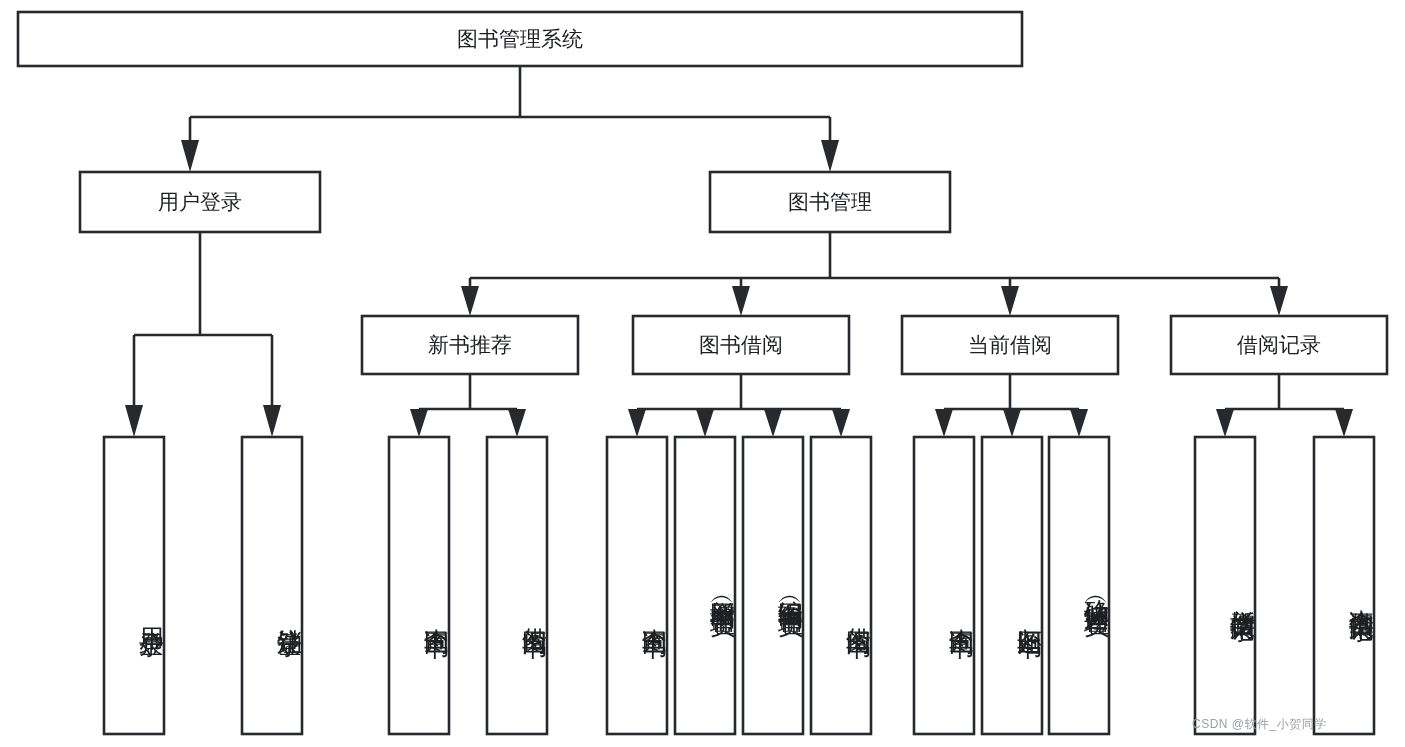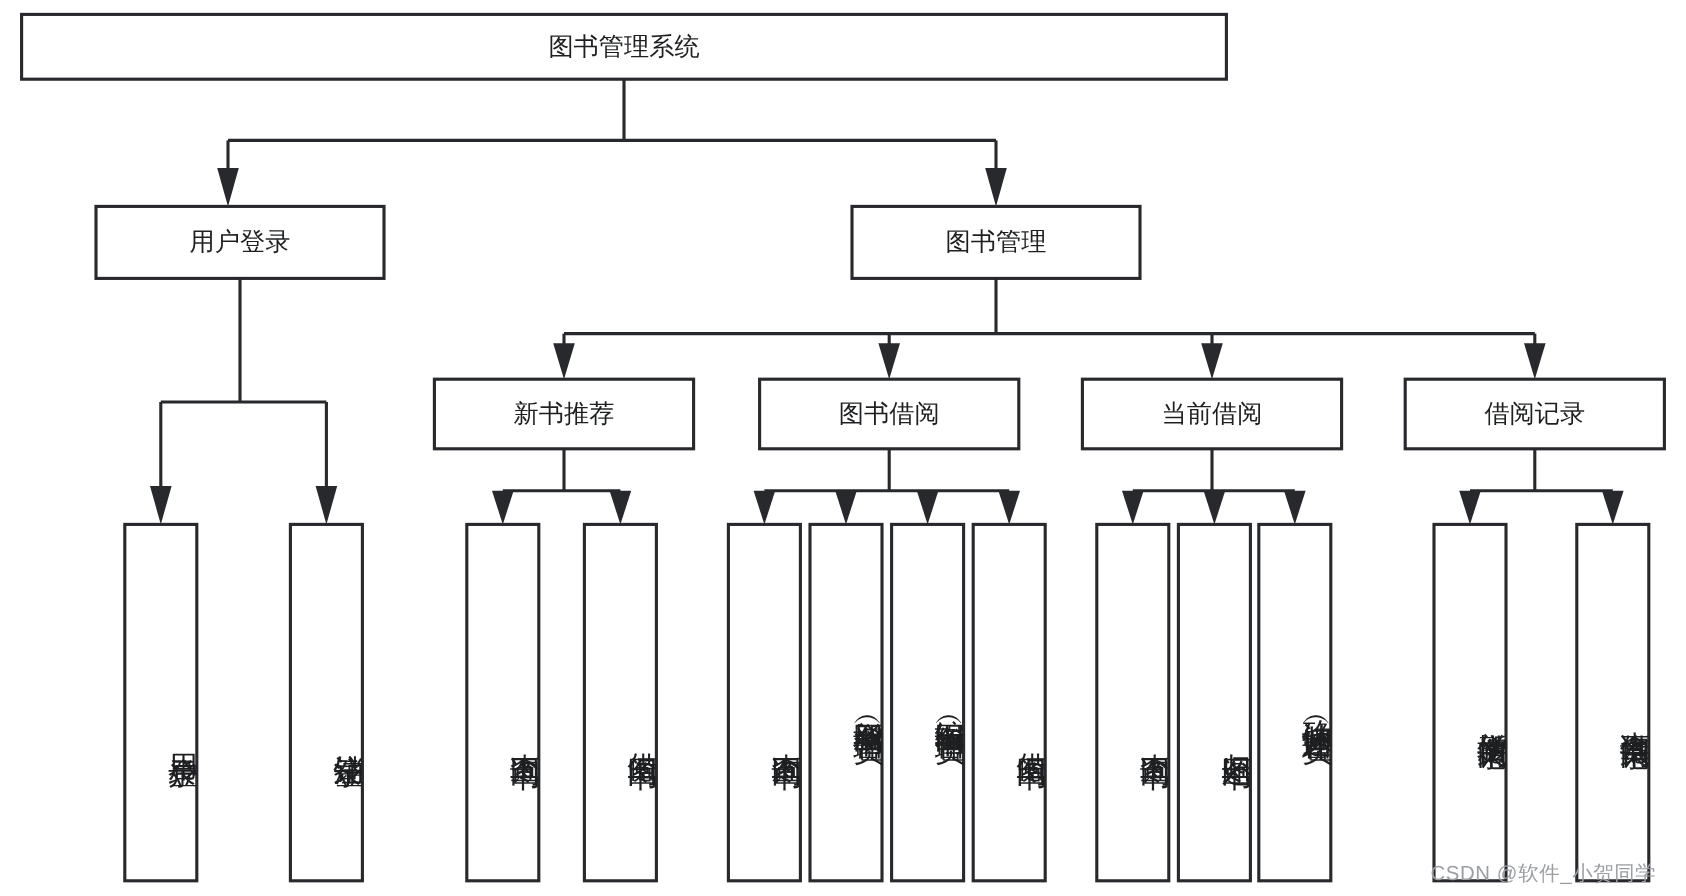--- a/index.html
+++ b/index.html
@@ -59,21 +59,21 @@
     color: #1d1f21;
     display: flex;
     align-items: flex-start;
     justify-content: center;
     white-space: nowrap;
     pointer-events: none;
   }
   .watermark {
     position: absolute;
     font-family: "Liberation Sans", "DejaVu Sans", sans-serif;
-    font-size: 17px;
+    font-size: 12px;
     color: #9b9ea2;
     letter-spacing: 0.5px;
     white-space: nowrap;
   }
 </style>
 </head>
 <body>
 
 <div id="diagram-root">
 

